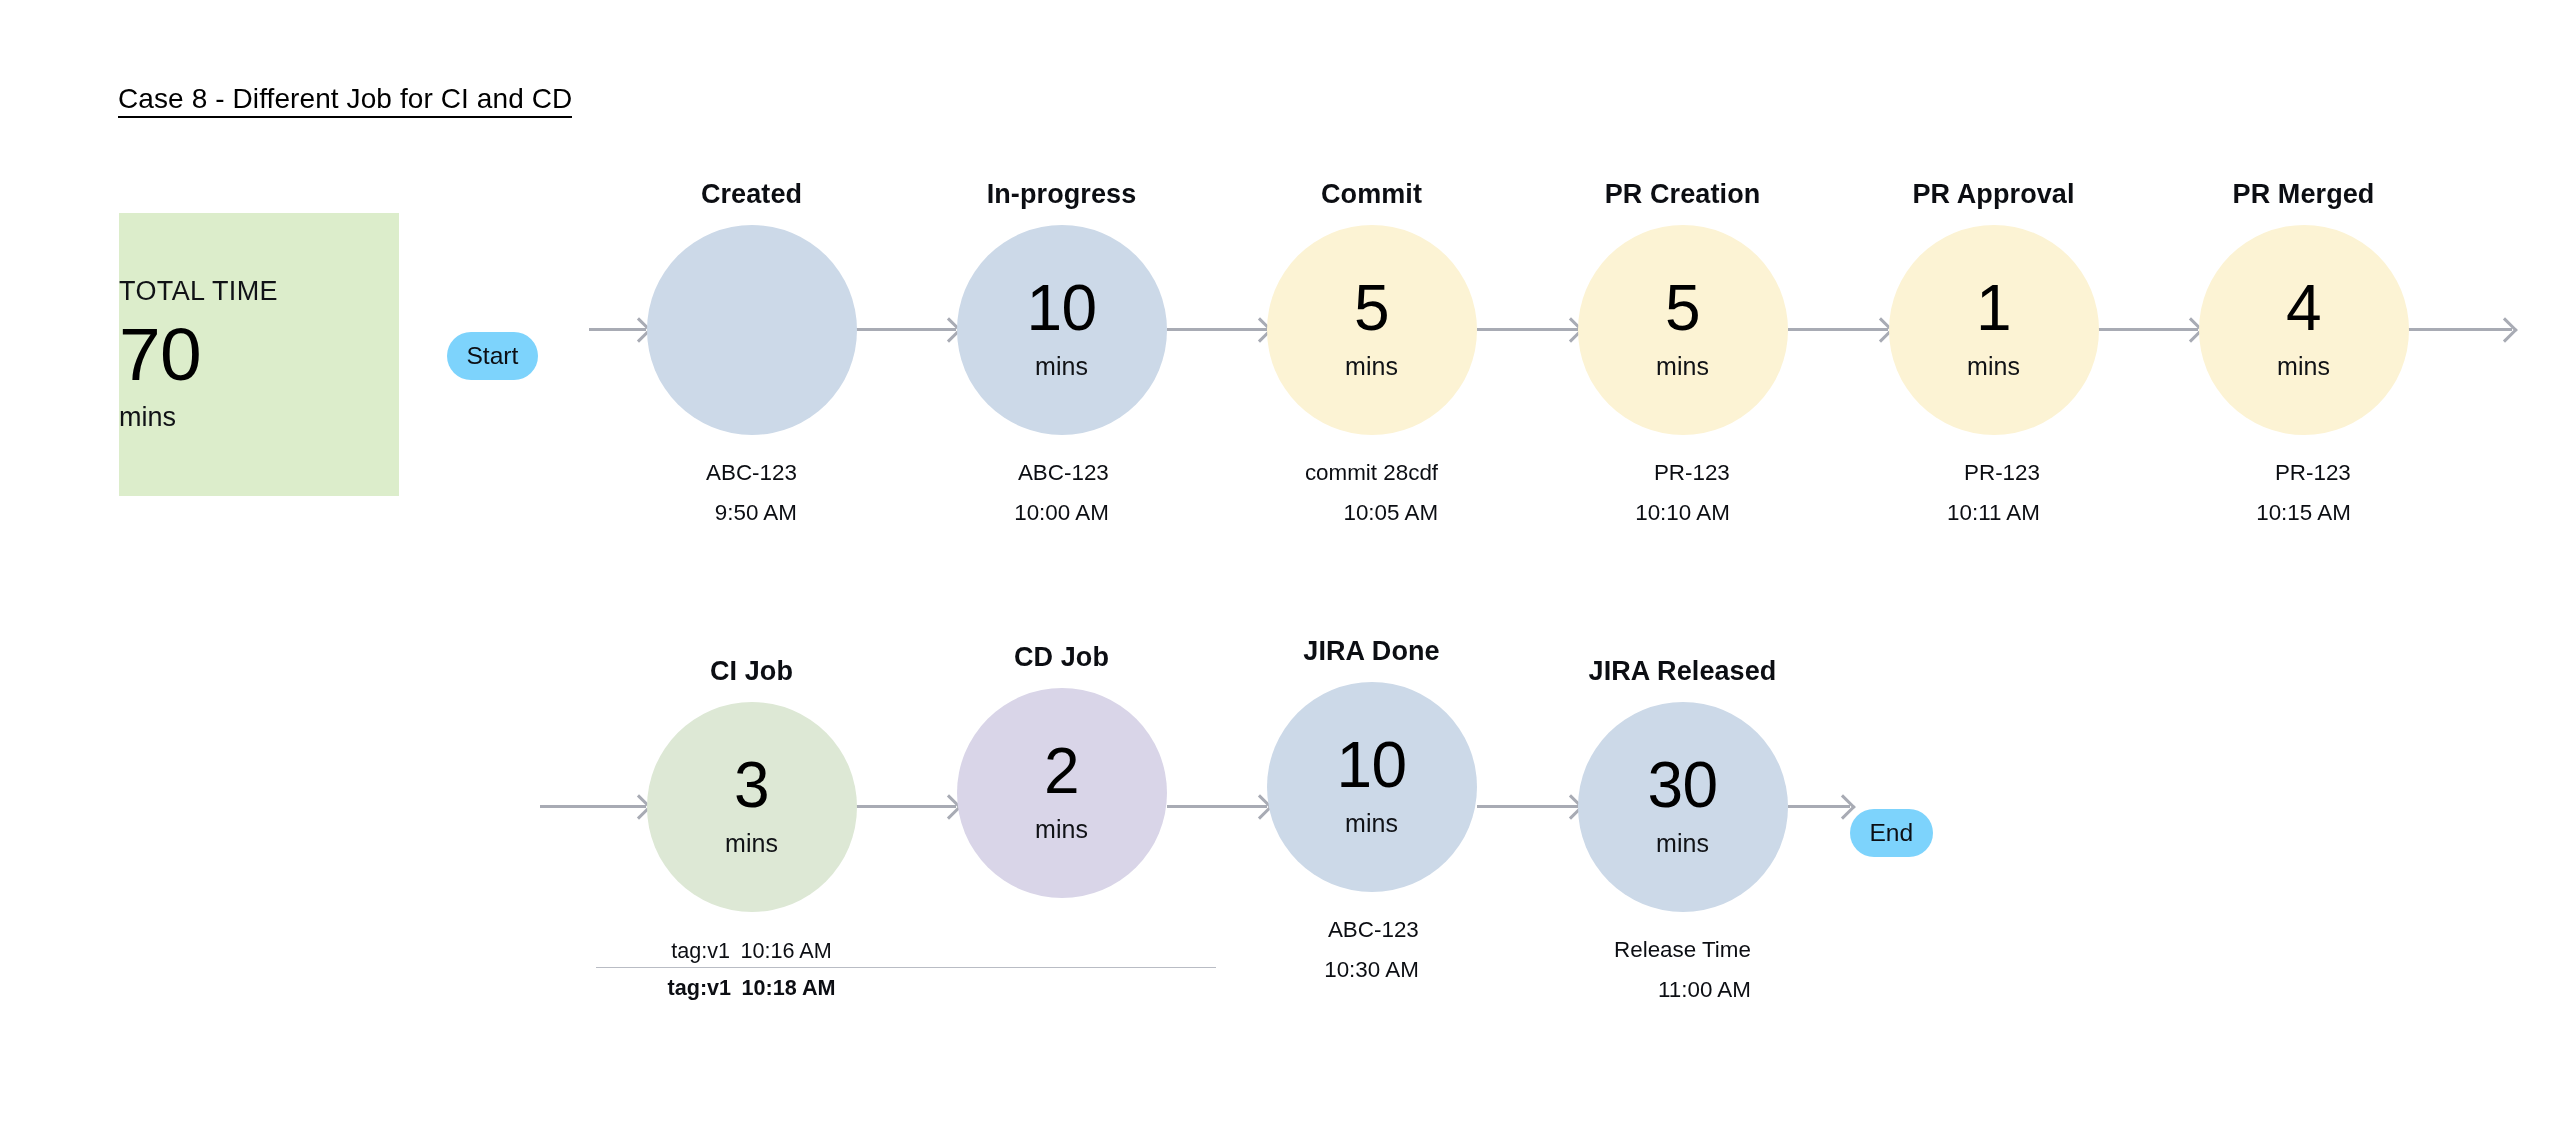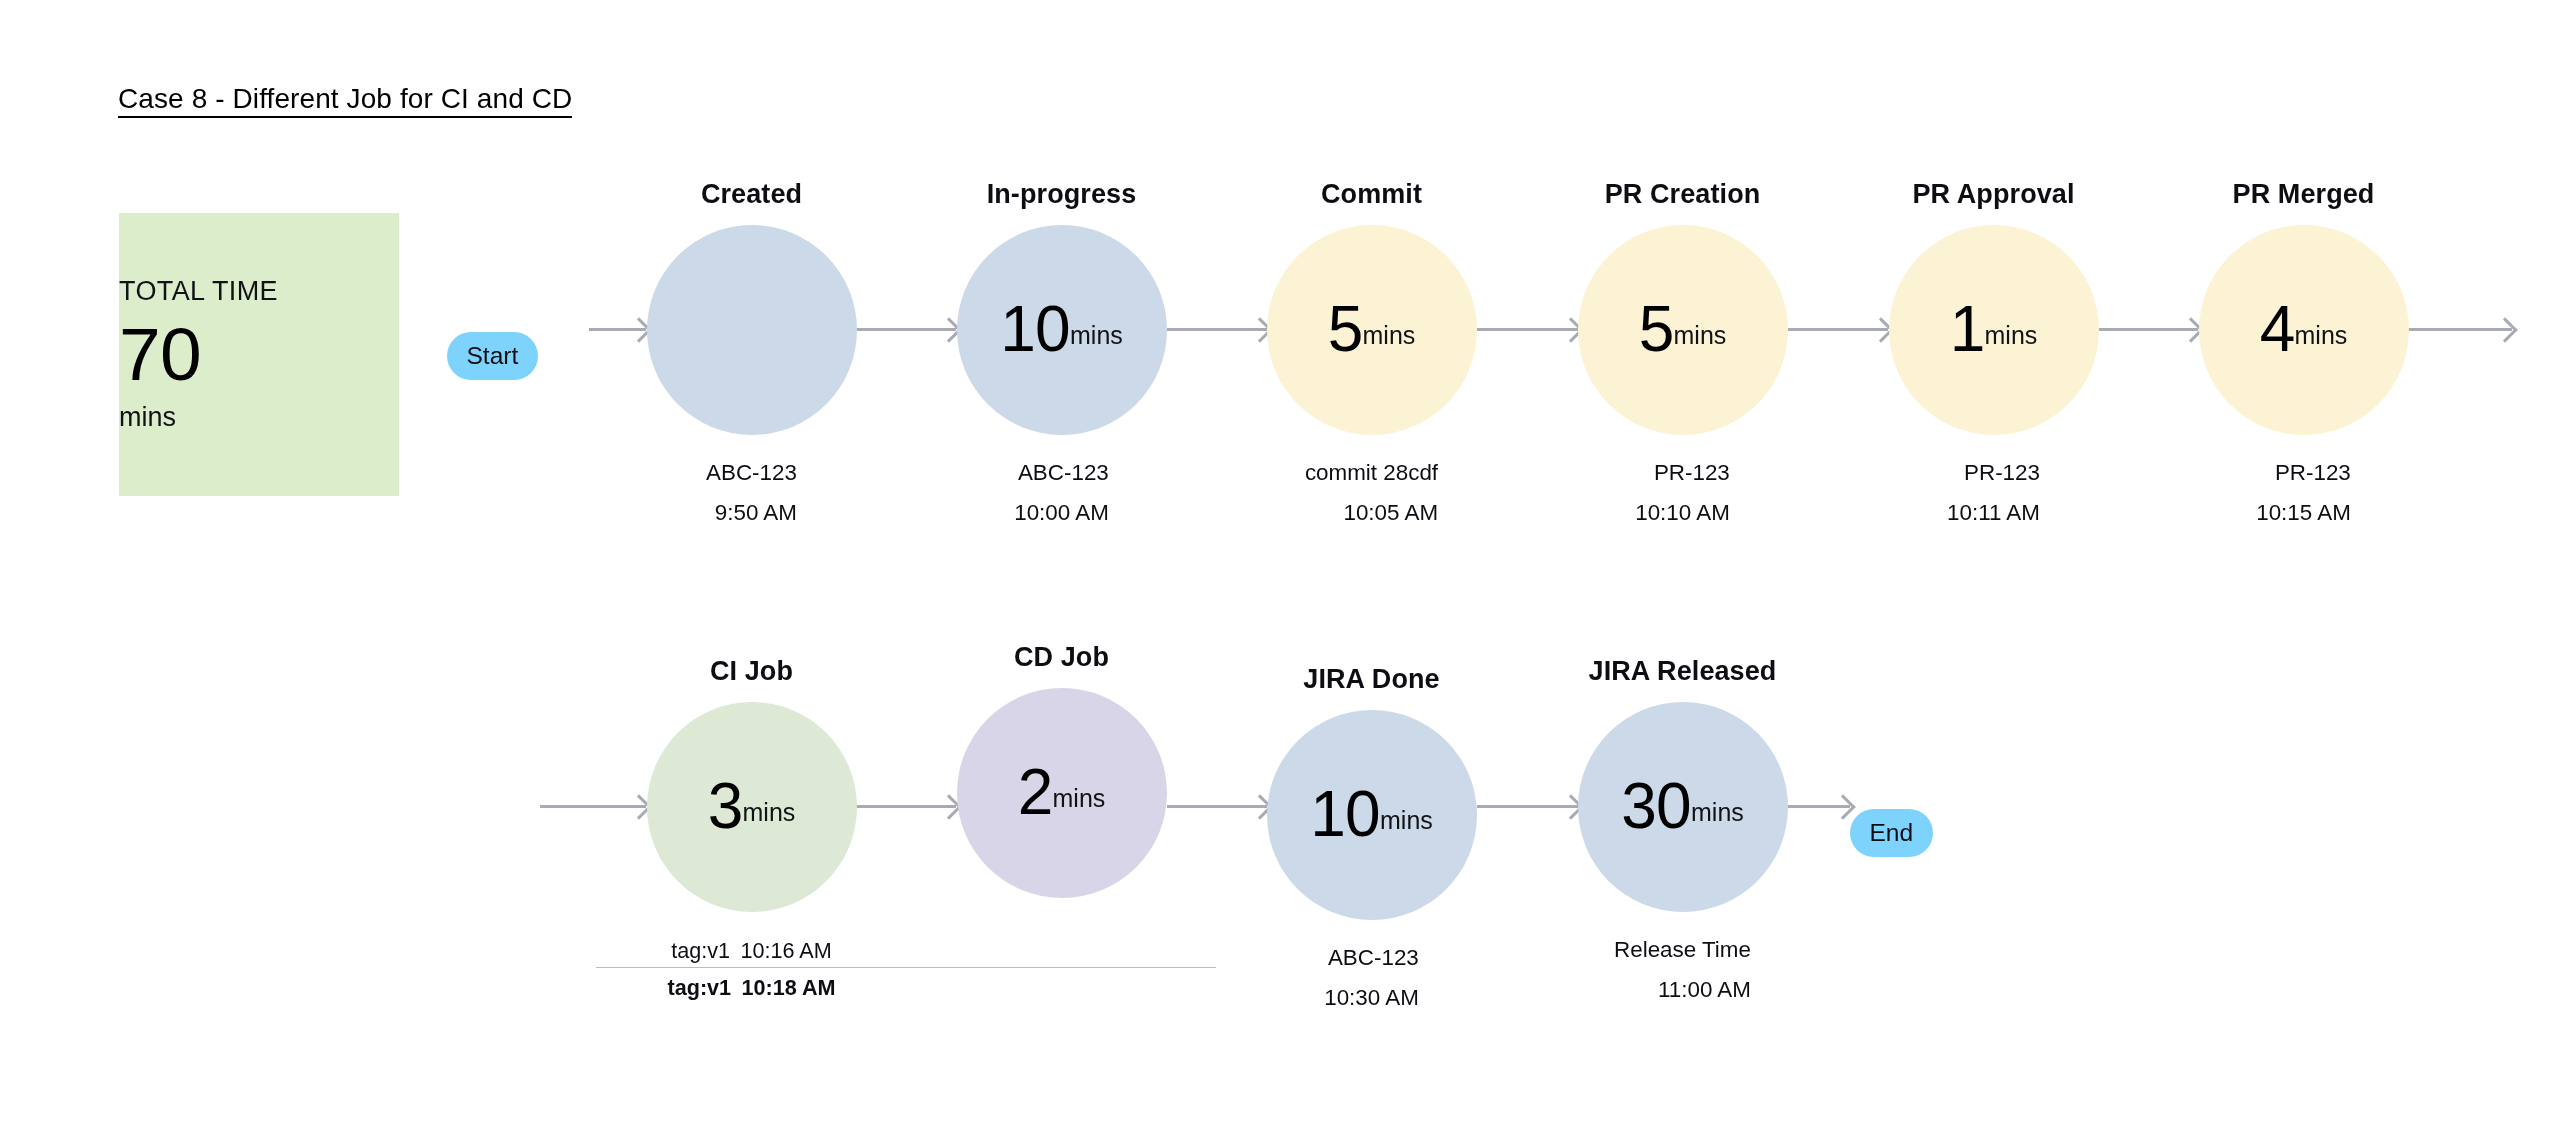--- a/index.html
+++ b/index.html
@@ -80,21 +80,21 @@
     white-space: nowrap;
     height: 30px;
     line-height: 30px;
   }
   .bubble {
     width: 210px;
     height: 210px;
     border-radius: 50%;
     margin-top: 15.7px;
     display: flex;
-    flex-direction: row;
+    flex-direction: column;
     align-items: center;
     justify-content: center;
   }
   .bubble .b-num {
     font-size: 64px;
     font-weight: 400;
     line-height: 0.96;
     letter-spacing: -0.7px;
     color: #000000;
   }
@@ -276,21 +276,21 @@
         <div class="cap-bottom"><span class="cap-tag">tag:v1</span><span>10:18 AM</span></div>
       </div>
     </div>
     <div class="node" style="left: 955px; top: 642px;">
       <div class="node-title">CD Job</div>
       <div class="bubble" style="background: rgb(217, 213, 232);">
         <div class="b-num">2</div>
         <div class="b-unit">mins</div>
       </div>
     </div>
-    <div class="node" style="left: 1265px; top: 664px;">
+    <div class="node" style="left: 1265px; top: 636px;">
       <div class="node-title">JIRA Done</div>
       <div class="bubble" style="background: rgb(204, 217, 232);">
         <div class="b-num">10</div>
         <div class="b-unit">mins</div>
       </div>
       <div class="caption">
         <div class="cap-line">ABC-123</div>
         <div class="cap-line">10:30 AM</div>
       </div>
     </div>

